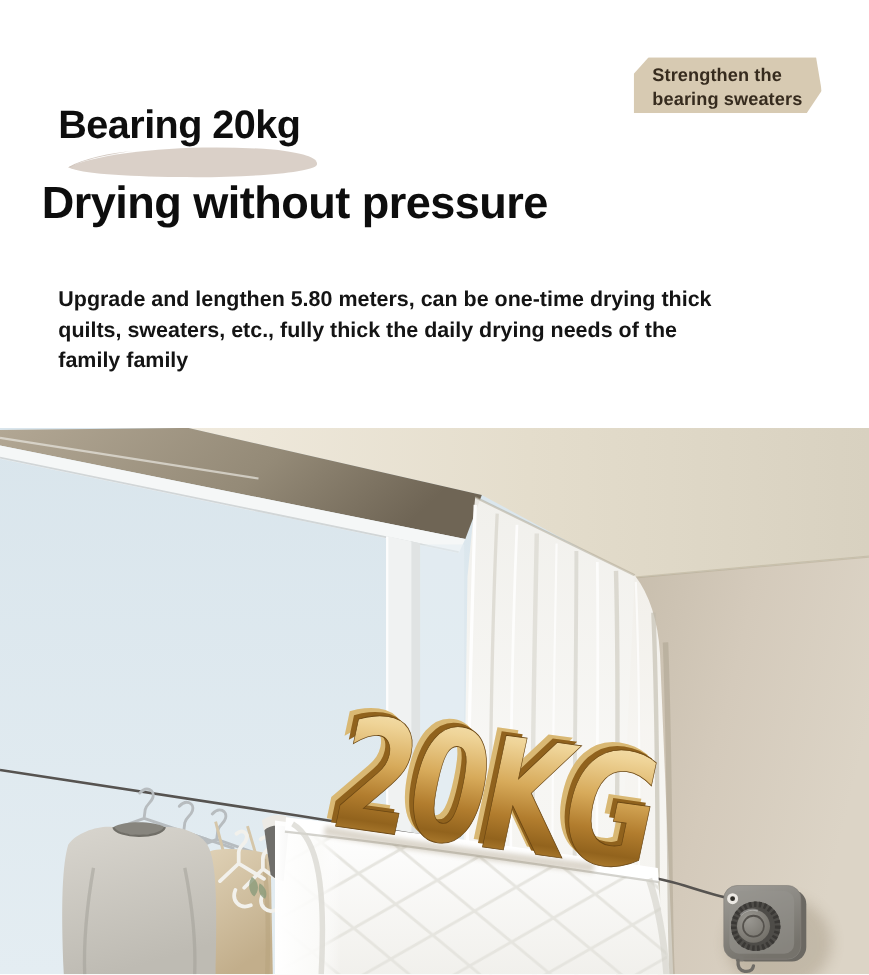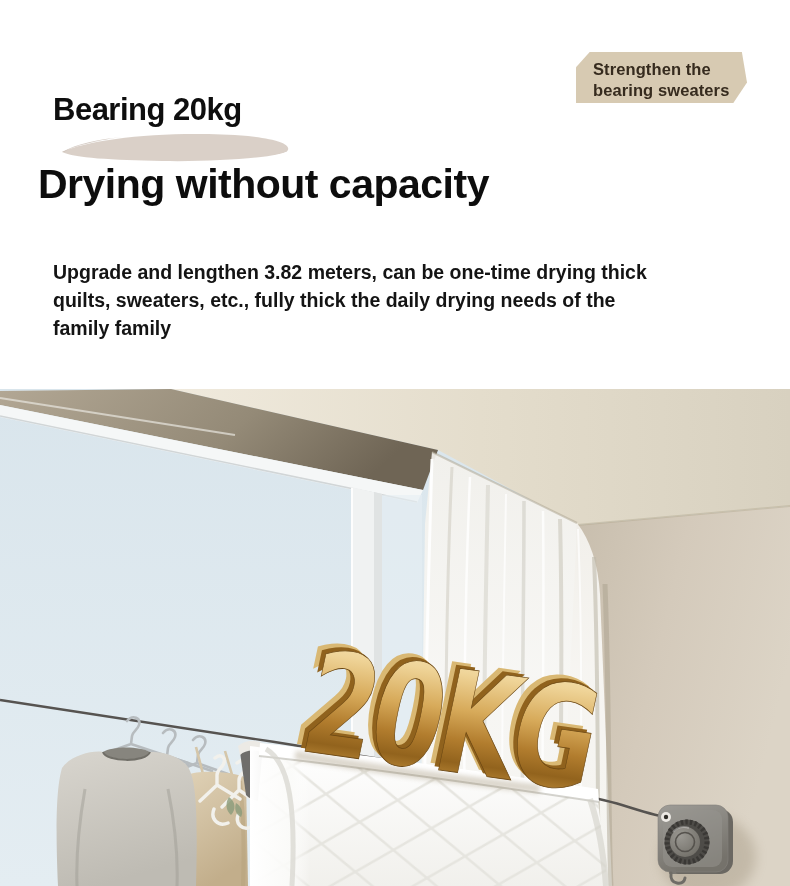--- a/index.html
+++ b/index.html
@@ -13,21 +13,21 @@
     position:absolute;left:576px;top:52px;width:171px;height:51px;
     background:#d7cab2;
     clip-path:polygon(8% 0,97% 0,100% 60%,92% 100%,0 100%,0 30%);
   }
   .badge-inner{
     padding:7px 8px 0 17px;color:#362b1e;font-weight:700;
     font-size:16.5px;line-height:1.27;letter-spacing:0.1px;
   }
   .headline-title{
     position:absolute;left:53px;top:92px;margin:0;
-    font-size:31px;font-weight:700;color:#0e0e0e;letter-spacing:-0.5px;
+    font-size:36px;font-weight:700;color:#0e0e0e;letter-spacing:-0.5px;
   }
   .brush{position:absolute;left:52px;top:124px;width:242px;height:44px;}
   .headline-subtitle{
     position:absolute;left:38px;top:161px;margin:0;
     font-size:41px;font-weight:700;color:#0d0d0d;letter-spacing:-0.5px;
   }
   .description{
     position:absolute;left:53px;top:258px;width:660px;
     font-size:19.5px;font-weight:700;color:#141414;line-height:28px;
   }
@@ -49,24 +49,24 @@
       </div>
     </div>
 
     <svg class="brush" viewBox="0 0 242 44">
       <path d="M10,28 C40,14 120,6 196,12 C225,15 238,20 236,26
                C233,33 170,38 110,37 C60,36 22,34 10,28 Z" fill="#d8cec5" opacity="0.95"></path>
       <path d="M10,28 C24,20 48,15 70,13 C40,17 20,23 12,28 Z" fill="#c8bcb2" opacity="0.8"></path>
     </svg>
 
     <h1 class="headline-title">Bearing 20kg</h1>
-    <h2 class="headline-subtitle">Drying without capacity</h2>
+    <h2 class="headline-subtitle">Drying without pressure</h2>
 
     <div class="description">
-      <div>Upgrade and lengthen 3.82 meters, can be one-time drying thick</div>
+      <div>Upgrade and lengthen 5.80 meters, can be one-time drying thick</div>
       <div>quilts, sweaters, etc., fully thick the daily drying needs of the</div>
       <div>family family</div>
     </div>
   </div>
 
   <div class="photo-section">
   <svg width="790" height="497" viewBox="0 0 790 497">
     <defs>
       <linearGradient id="skyGrad" x1="0" y1="0" x2="0" y2="1">
         <stop offset="0" stop-color="#d9e5ec"></stop>

